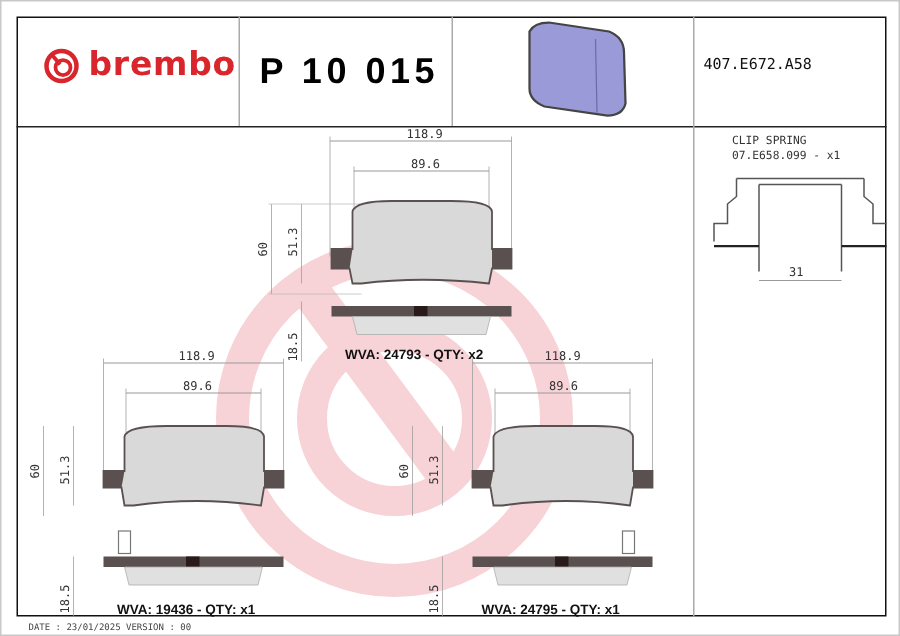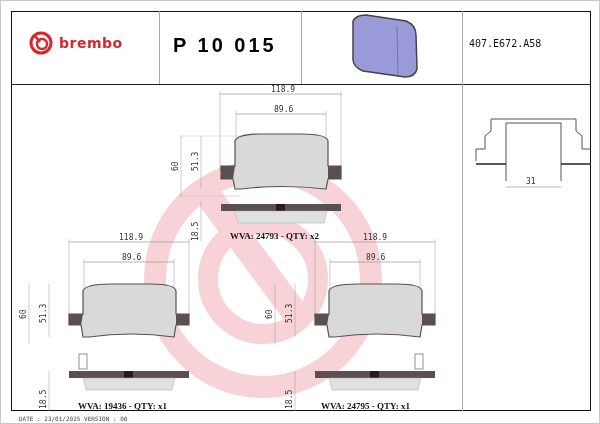--- a/index.html
+++ b/index.html
@@ -2,25 +2,25 @@
 <html><head>
   <meta charset="utf-8">
   <style>
     html, body { margin: 0; padding: 0; background: #fff; }
     body { width: 600px; height: 424px; position: relative; overflow: hidden; font-family: "DejaVu Sans Mono", monospace; }
     .sheet { position: absolute; left: 0; top: 0; width: 600px; height: 424px; background: #fff; border: 1px solid #c8c8c8; box-sizing: border-box; }
     .frame { position: absolute; left: 10px; top: 10px; width: 580px; height: 400px; border: 1.5px solid #111; box-sizing: border-box; }
     .hdiv { position: absolute; left: 10px; top: 83px; width: 580px; height: 1px; background: #222; }
     .vdiv { position: absolute; width: 1px; background: #aaa; }
     .logo { position: absolute; left: 28px; top: 30px; display: flex; align-items: center; gap: 6px; }
-    .logo-text { font-family: "DejaVu Sans", sans-serif; font-size: 14px; color: #d9262c; font-weight: bold; letter-spacing: 0.5px; }
-    .partno { position: absolute; left: 172px; top: 33px; font-family: "Liberation Sans", sans-serif; font-weight: bold; font-size: 20px; letter-spacing: 3px; color: #000; }
+    .logo-text { font-family: "DejaVu Sans", sans-serif; font-size: 22px; color: #d9262c; font-weight: bold; letter-spacing: 0.5px; }
+    .partno { position: absolute; left: 172px; top: 33px; font-family: "Liberation Sans", sans-serif; font-weight: bold; font-size: 24px; letter-spacing: 3px; color: #000; }
     .refcode { position: absolute; left: 468px; top: 37px; font-family: "DejaVu Sans Mono", monospace; font-size: 10px; color: #111; }
     .clip-title { position: absolute; left: 487px; top: 88px; font-size: 7.5px; color: #333; line-height: 10px; }
-    .wva { position: absolute; font-family: Liberation Serif, serif; font-weight: bold; font-size: 9px; color: #111; }
+    .wva { position: absolute; font-family: Liberation Sans, sans-serif; font-weight: bold; font-size: 9px; color: #111; }
     .date { position: absolute; left: 18px; top: 414px; font-size: 6px; color: #444; }
     svg { position: absolute; left: 0; top: 0; }
     .dim { font-family: "DejaVu Sans Mono", monospace; font-size: 8px; fill: #333; }
   </style>
 </head>
 <body>
 
 <div class="sheet">
   <div class="frame"></div>
   <div class="hdiv"></div>
@@ -128,19 +128,23 @@
       <circle cx="12" cy="12" r="10" fill="none" stroke="#d9262c" stroke-width="3"></circle>
       <circle cx="13" cy="13" r="5" fill="none" stroke="#d9262c" stroke-width="2.5"></circle>
       <line x1="6" y1="5" x2="11" y2="11" stroke="#d9262c" stroke-width="2.5"></line>
     </svg>
     <span class="logo-text">brembo</span>
   </div>
 
   <div class="partno">P 10 015</div>
   <div class="refcode">407.E672.A58</div>
 
+  <div class="clip-title">
+    <div>CLIP SPRING</div>
+    <div>07.E658.099 - x1</div>
+  </div>
 
   <div class="wva" style="left:229px; top:230px;">WVA: 24793 - QTY: x2</div>
   <div class="wva" style="left:77px; top:400px;">WVA: 19436 - QTY: x1</div>
   <div class="wva" style="left:320px; top:400px;text-align:right;">WVA: 24795 - QTY: x1</div>
 
   <div class="date">DATE : 23/01/2025 VERSION : 00</div>
 </div>
 
 </body></html>

